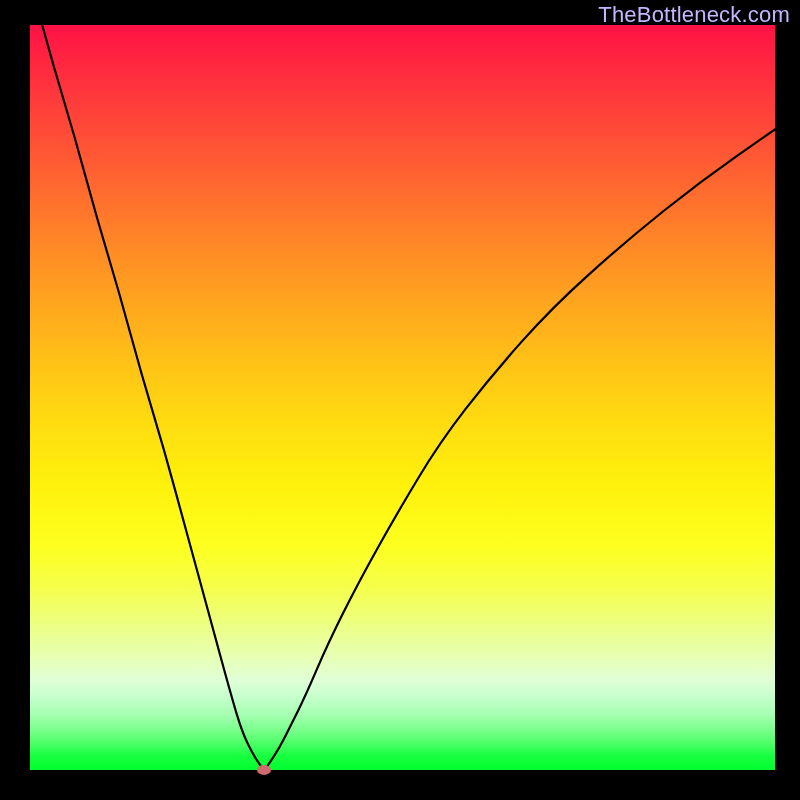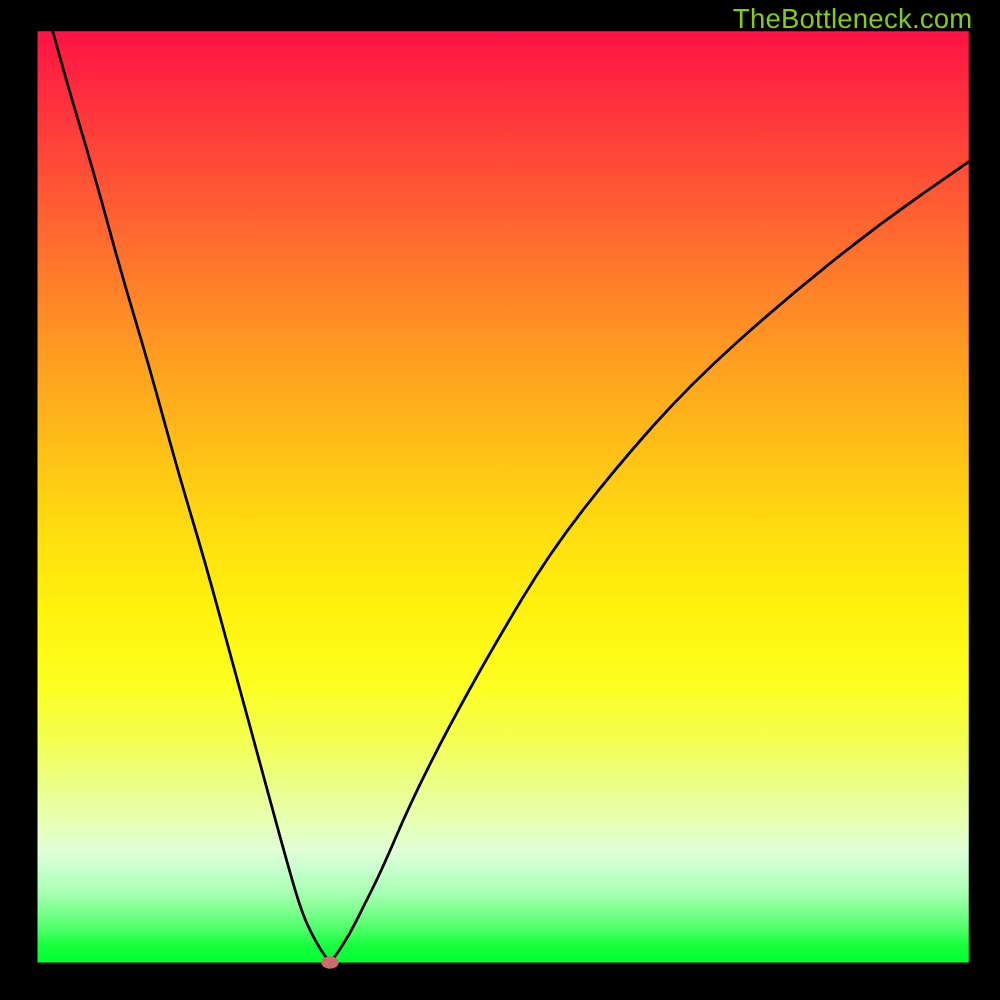--- a/index.html
+++ b/index.html
@@ -43,22 +43,22 @@
       #a7ffb3 92.5%,
       #7dff8e 94.5%,
       #4bff66 96.5%,
       #1aff41 98%,
       #00ff2e 100%
     );
   }
   .watermark {
     position: absolute;
     top: 2px;
-    right: 22px;
-    color: #84cc16;
+    right: 10px;
+    color: #c4b5fd;
     font-size: 22px;
     letter-spacing: 0.2px;
     font-weight: 400;
     z-index: 5;
   }
   svg.curve {
     position: absolute;
     inset: 0;
     width: 100%;
     height: 100%;

